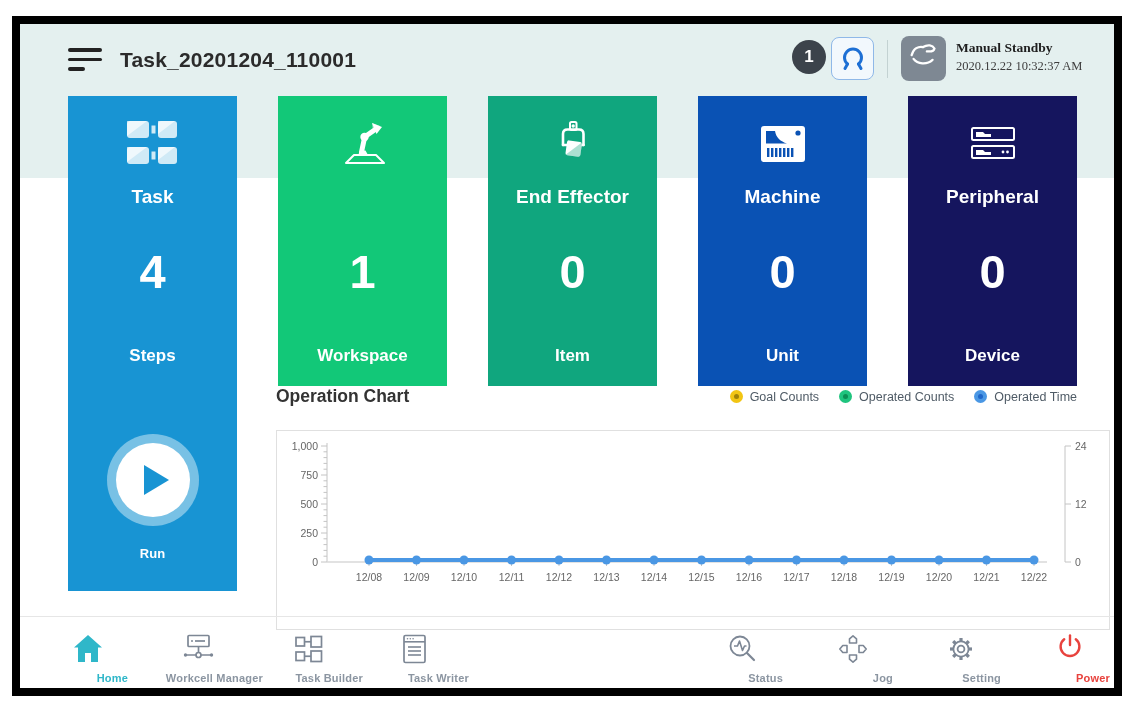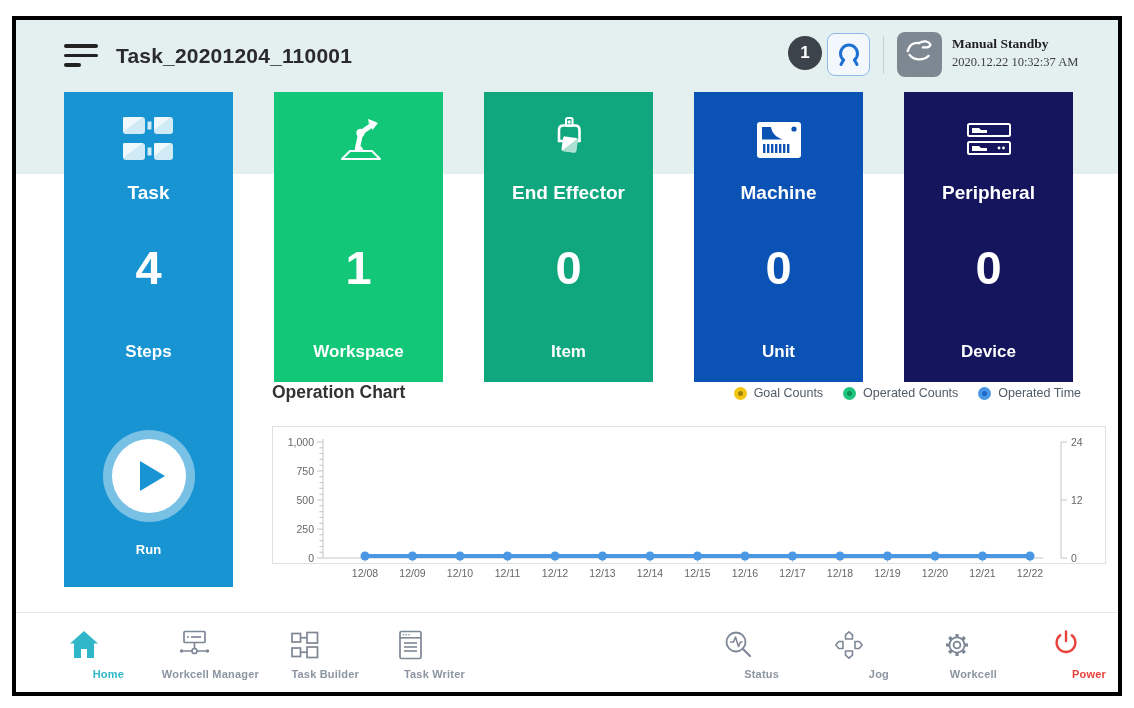--- a/index.html
+++ b/index.html
@@ -1,17 +1,17 @@
 <!DOCTYPE html>
 <html><head>
 <meta charset="utf-8">
 <style>
   * { margin:0; padding:0; box-sizing:border-box; }
   html,body { width:1134px; height:708px; background:#ffffff; font-family:"Liberation Sans", sans-serif; overflow:hidden; }
-  #frame { position:absolute; left:12px; top:16px; width:1110px; height:680px; border:4px solid #000000; background:#ffffff;padding-left:44px; }
+  #frame { position:absolute; left:12px; top:16px; width:1110px; height:680px; border:8px solid #000000; background:#ffffff;padding-left:44px; }
   #header-band { position:absolute; left:0; top:0; width:100%; height:154px; background:#e4f0ef; }
 
   
   #hamburger { position:absolute; left:48px; top:24px; width:34px; height:28px; cursor:pointer; }
   #hamburger span { display:block; height:3.5px; background:#222; border-radius:2px; margin-bottom:6px; }
   #hamburger span:nth-child(3) { width:17px; }
   #page-title { position:absolute; left:100px; top:24px; font-size:21px; font-weight:bold; color:#2b2b2b; letter-spacing:0.2px; }
   #badge { position:absolute; left:772px; top:16px; width:34px; height:34px; border-radius:50%; background:#3c434b; color:#fff; font-size:17px; font-weight:bold; display:flex; align-items:center; justify-content:center; }
   #gripper-btn { position:absolute; left:811px; top:13px; width:43px; height:43px; border:1.5px solid #8fb8e8; border-radius:8px; background:#f2f8fd; display:flex; align-items:center; justify-content:center; cursor:pointer; }
   #topbar-divider { position:absolute; left:867px; top:16px; width:1px; height:38px; background:#c3d2d2; }
@@ -28,25 +28,25 @@
   .card-value { position:absolute; top:146px; width:100%; font-size:47px; font-weight:bold; line-height:60px; }
   .card-unit { position:absolute; top:250px; width:100%; font-size:17px; font-weight:bold; }
   #play-button { position:absolute; top:338px; left:calc(50% - 46px); width:92px; height:92px; border-radius:50%; background:rgba(255,255,255,0.42); display:flex; align-items:center; justify-content:center; cursor:pointer; }
   #play-inner { width:74px; height:74px; border-radius:50%; background:#fff; display:flex; align-items:center; justify-content:center; }
   #play-triangle { width:0; height:0; border-top:15px solid transparent; border-bottom:15px solid transparent; border-left:25px solid #1894d3; margin-left:7px; }
   .run-label { position:absolute; top:450px; width:100%; font-size:13px; font-weight:bold; }
 
   
   #chart-title { position:absolute; left:256px; top:362px; font-size:17.5px; font-weight:bold; color:#333;text-align:center; }
   #legend { position:absolute; top:366px; right:37px; display:flex; gap:20px; align-items:center; }
-  .legend-item { display:flex; align-items:center; gap:7px; }
+  .legend-item { display:flex; align-items:flex-start; gap:7px; }
   .legend-dot { width:13px; height:13px; border-radius:50%; position:relative; }
   .legend-dot-inner { position:absolute; left:4px; top:4px; width:5px; height:5px; border-radius:50%; }
   .legend-label { font-size:12.5px; color:#4f5b66; }
-  #chart-box { position:absolute; left:256px; top:406px; width:834px; height:138px; border:1px solid #e0e0e0; background:#fff; }
+  #chart-box { position:absolute; left:256px; top:406px; width:834px; height:200px; border:1px solid #e0e0e0; background:#fff; }
   .tick { font-size:10.5px; fill:#666; }
 
   
   #nav-divider { position:absolute; left:0; top:592px; width:100%; height:1px; background:#e6e6e6; }
   .nav-item { position:absolute; top:602px; height:72px; text-align:right; cursor:pointer; }
   .nav-icon { height:40px; display:flex; align-items:flex-end; justify-content:center; }
   .nav-label { margin-top:6px; font-size:11px; font-weight:bold; color:#8b95a1; letter-spacing:0.2px; }
   .nav-item.active .nav-label { color:#2fb7c9; }
   .nav-item.power .nav-label { color:#e8423d; }
 </style>
@@ -396,21 +396,21 @@
             <path d="M24,17 H28"></path>
           <path d="M9.2,9.2 L12,12"></path>
             <path d="M22,22 L24.8,24.8"></path>
             <path d="M24.8,9.2 L22,12"></path>
             <path d="M12,22 L9.2,24.8"></path>
         </g>
         <circle cx="17" cy="17" r="7.6" fill="#fff" stroke="#7d8795" stroke-width="1.8"></circle>
         <circle cx="17" cy="17" r="3.4" fill="none" stroke="#7d8795" stroke-width="1.8"></circle>
       </svg>
     </div>
-    <div class="nav-label">Workcell</div>
+    <div class="nav-label">Setting</div>
   </div>
 
   <div class="nav-item power" style="left:1010px;width:80px">
     <div class="nav-icon">
       <svg width="34" height="34" viewBox="0 0 34 34">
         <path d="M11.2,7.2 A9.4,9.4 0 1 0 22.8,7.2" fill="none" stroke="#e8423d" stroke-width="2.4" stroke-linecap="round"></path>
         <path d="M17,3.5 V13" stroke="#e8423d" stroke-width="2.4" stroke-linecap="round"></path>
       </svg>
     </div>
     <div class="nav-label">Power</div>

